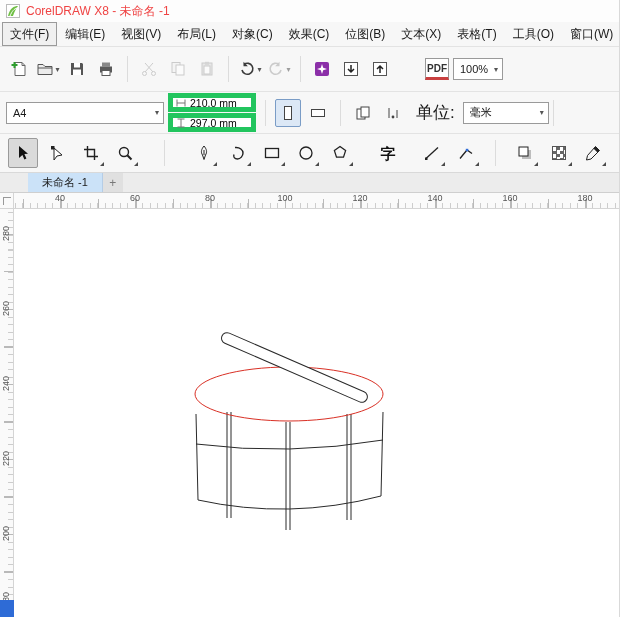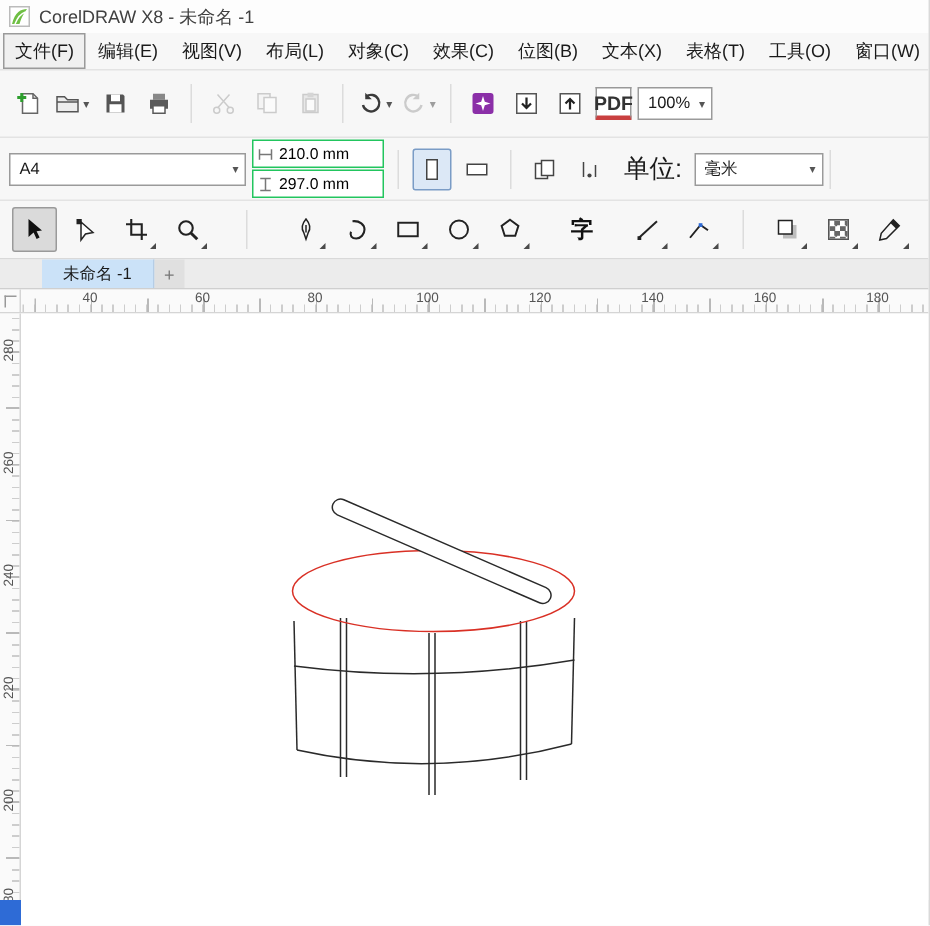--- a/index.html
+++ b/index.html
@@ -2,47 +2,47 @@
 <html><head>
 <meta charset="utf-8">
 <style>
   * { box-sizing: border-box; margin: 0; padding: 0; }
   html,body { background:#fff; }
   body { font-family: "Liberation Sans", "DejaVu Sans", sans-serif; font-size: 12px; color:#1a1a1a; }
   .window { position:relative; width:620px; height:617px; background:#f5f5f5; overflow:hidden; border-right:1px solid #d9d9d9; }
 
   
   .titlebar { height:22px; display:flex; align-items:center; gap:6px; padding:0 6px; background:#fdfdfd; }
-  .titlebar .title { font-size:12px; color:#404040; white-space:nowrap; }
+  .titlebar .title { font-size:12px; color:#ef4444; white-space:nowrap; }
 
   
   .menubar { height:24px; display:flex; padding:0 2px; background:#f7f7f7; }
   .menu-item { padding:3px 7px; border:1px solid transparent; white-space:nowrap; cursor:default; }
   .menu-item.boxed { border-color:#9a9a9a; background:#f0f0f0; }
 
   
   .bar { display:flex; align-items:center; background:#f7f7f7; border-top:1px solid #e3e3e3; }
   .btn { display:flex; align-items:center; justify-content:center; height:28px; min-width:26px;
          border:1px solid transparent; border-radius:2px; position:relative; }
   .btn.disabled { opacity:.55; }
   .caret { font-size:8px; color:#555; margin-left:1px; }
   .sep { width:1px; height:26px; background:#dcdcdc; margin:0 5px; flex:none; }
 
   .std-toolbar { height:45px; padding:0 6px; gap:3px; }
   .pdf-box { width:24px; height:22px; border:1px solid #999; background:#fff; display:flex; align-items:center;
-             justify-content:center; font-size:13px; font-weight:bold; color:#333; border-bottom:3px solid #c94040; }
+             justify-content:center; font-size:10px; font-weight:bold; color:#333; border-bottom:3px solid #c94040;margin-left:28px; }
   .combo { display:flex; align-items:center; justify-content:space-between; background:#fff;
            border:1px solid #9a9a9a; height:22px; padding:0 4px 0 6px; font-size:11px; }
   .zoom-combo { width:50px; flex:none;justify-content:space-between; }
 
   
   .prop-bar { height:42px; padding:0 6px; gap:4px; }
   .pagesize-combo { width:158px; flex:none; }
   .dims { display:flex; flex-direction:column; gap:1px; }
-  .dim-row { display:flex; align-items:center; height:19px; width:88px; background:#fff; border:1px solid #22c55e; padding:0 2px; }
+  .dim-row { display:flex; align-items:center; height:19px; width:88px; background:#fff; border:5px solid #22c55e; padding:0 2px; }
   .dim-row input { border:none; outline:none; width:62px; font-size:10.5px; font-family:inherit; background:transparent; padding-left:3px; }
   .btn.pressed { border-color:#7a9cc6; background:#dce8f6; }
   .units-label { font-size:17px; margin:0 4px 0 6px; white-space:nowrap; }
   .units-combo { width:86px; flex:none; }
   .sliver { width:8px; height:26px; border-left:1px solid #dcdcdc; }
 
   
   .toolbox { height:40px; padding:0 8px; gap:4px; border-bottom:1px solid #d9d9d9; }
   .tool { width:30px; height:30px; display:flex; align-items:center; justify-content:center;
           border:1px solid transparent; border-radius:2px; position:relative; }

